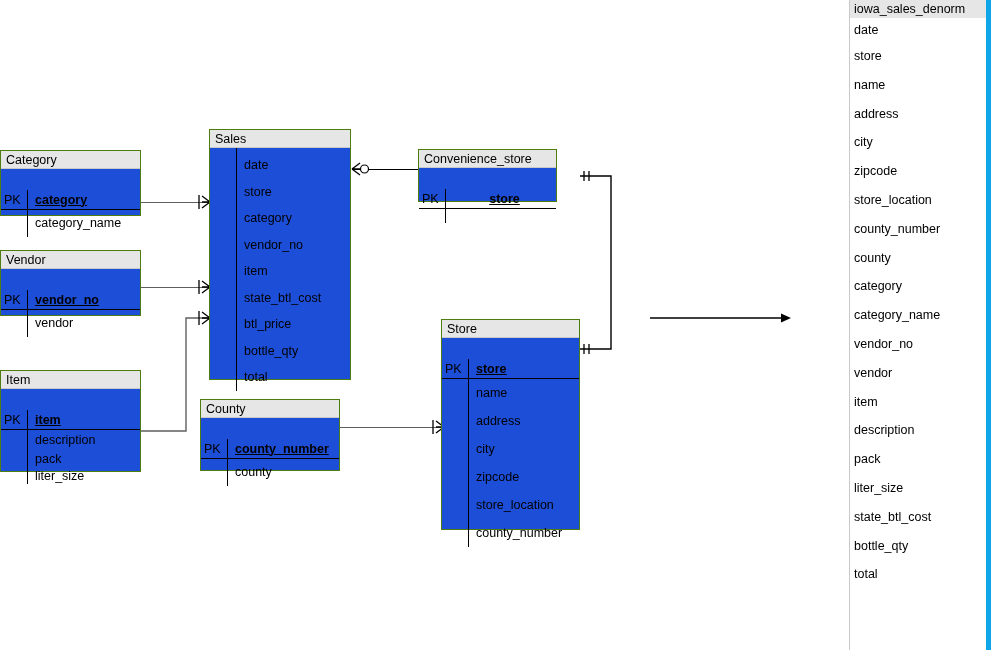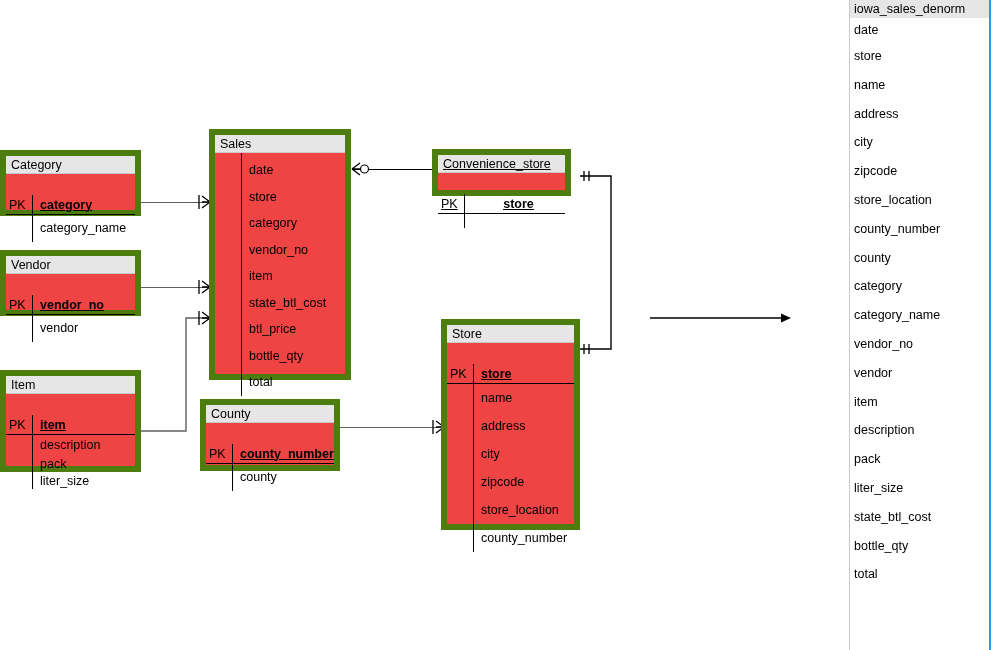--- a/index.html
+++ b/index.html
@@ -5,22 +5,22 @@
   html,body{margin:0;padding:0;background:#ffffff;}
   body{
     width:991px;height:650px;position:relative;overflow:hidden;
     font-family:"Liberation Sans", sans-serif;
     -webkit-font-smoothing:antialiased;
   }
 
   
   .entity{
     position:absolute;
-    background:#ef4444;
-    border:6px solid #4d7c0f;
+    background:#1d4ed8;
+    border:1px solid #4d7c0f;
     box-sizing:border-box;
   }
   .entity .ent-title{
     background:#e6e6e6;
     border-bottom:1px solid #c9c9c9;
     font-size:12.5px;
     color:#000;
     padding:2px 0 2px 5px;
     height:18px;
     line-height:15px;
@@ -73,21 +73,21 @@
   .lnk.black{background:#000;}
   .hline{height:1.3px;}
   svg.conn{position:absolute;overflow:visible;}
 
   
   #denorm-panel{
     position:absolute;
     left:849px;top:0;
     width:142px;height:650px;
     border-left:1px solid #c9c9c9;
-    border-right:2px solid #0ea5e9;
+    border-right:5px solid #0ea5e9;
     background:#fff;
     box-sizing:border-box;
   }
   #denorm-panel .dn-title{
     background:#e6e6e6;
     font-size:12.5px;
     padding:2px 0 2px 4px;
     height:18px;
     line-height:15px;
     box-sizing:border-box;
@@ -259,21 +259,21 @@
       <span class="keycol">PK</span>
       <span class="attr">county_number</span>
     </div>
     <div class="row tall">
       <span class="keycol"></span>
       <span class="attr">county</span>
     </div>
   </div>
 </div>
 
-<div class="entity" style="left:432px;top:149px;width:139px;height:47px;text-decoration:underline;">
+<div class="entity" style="left:418px;top:149px;width:139px;height:53px;">
   <div class="ent-title">Convenience_store</div>
   <div class="ent-body" style="--keyw:26px;">
     <div class="row pkrow pkline">
       <span class="keycol">PK</span>
       <span class="attr" style="text-align:center;width:100%;">store</span>
     </div>
     <div class="row" style="height:14px;">
       <span class="keycol"></span>
       <span class="attr"></span>
     </div>

